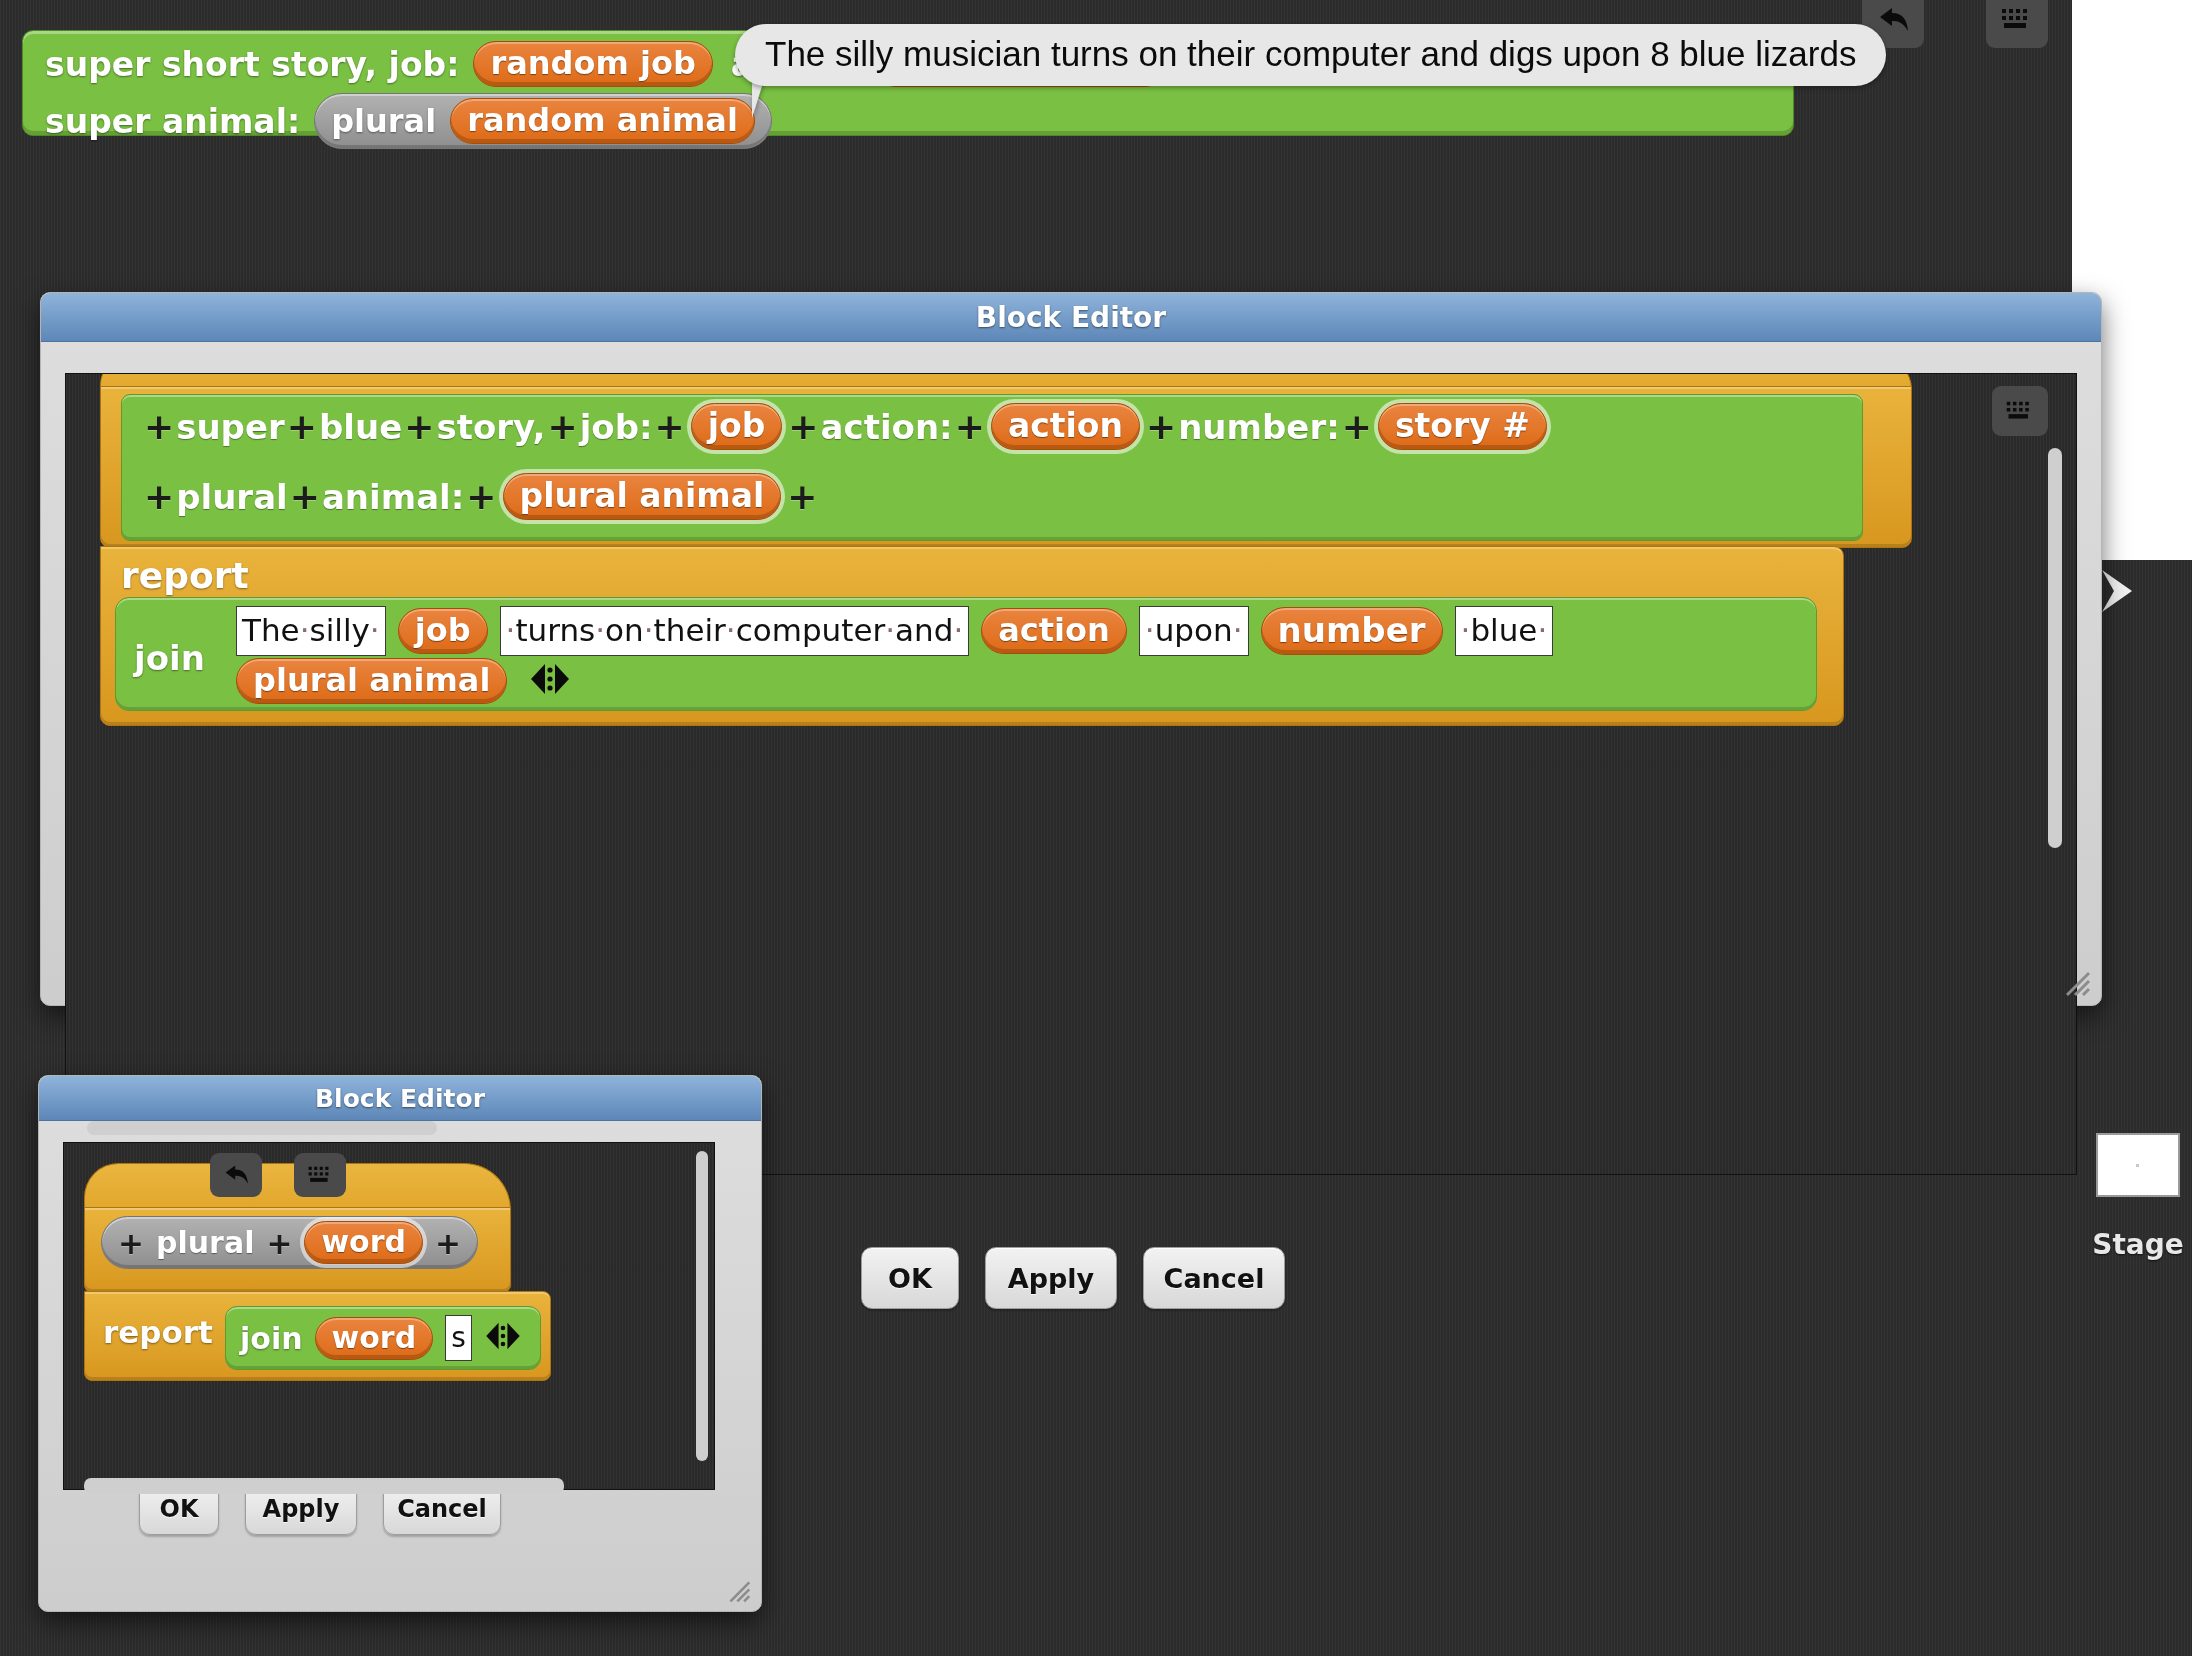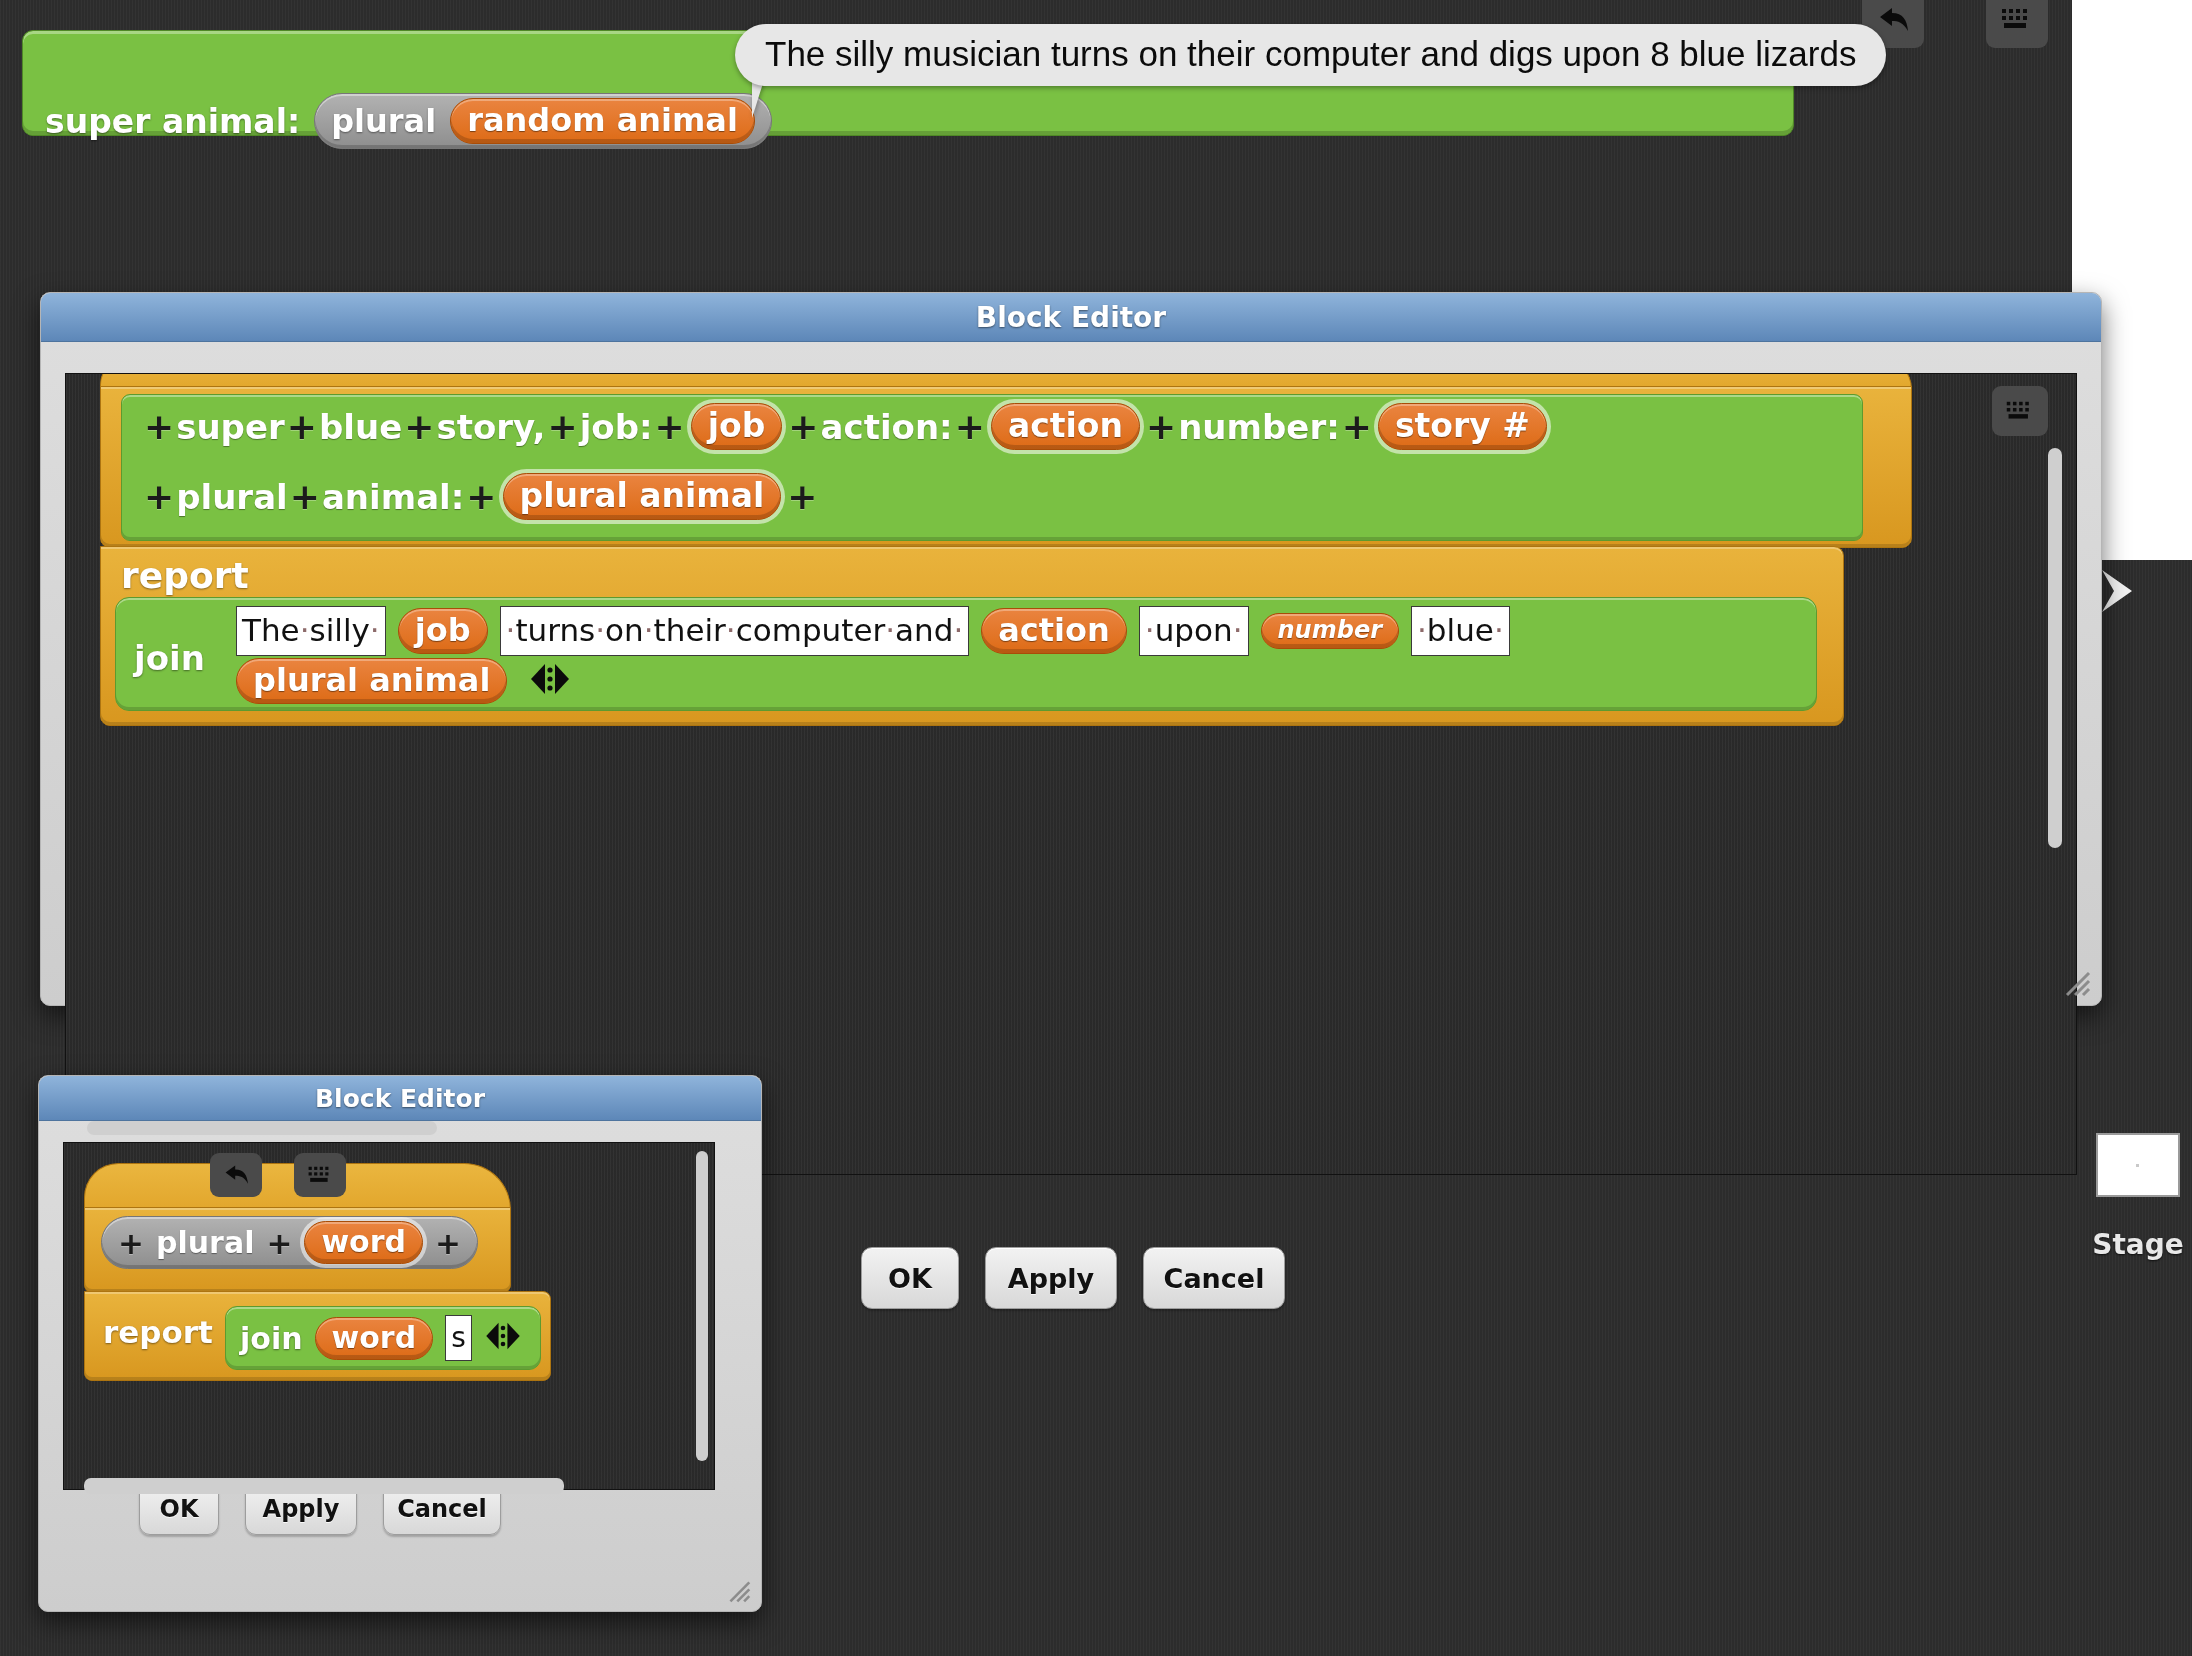--- a/index.html
+++ b/index.html
@@ -284,20 +284,28 @@
       <rect x="2" y="9" width="4" height="4"></rect>
         <rect x="9" y="9" width="4" height="4"></rect>
       <rect x="16" y="9" width="4" height="4"></rect>
         <rect x="23" y="9" width="4" height="4"></rect>
       <rect x="4" y="16" width="22" height="5"></rect>
     </g>
   </svg>
 </div>
 
 <div id="top-script">
+  <div class="row" style="left:22px; top:10px;">
+    <span class="txt">super short story, job:</span>
+    <span class="oval" style="font-size:32px; margin-left:14px;">random job</span>
+    <span class="txt" style="margin-left:18px;">action:</span>
+    <span class="oval" style="font-size:32px; margin-left:14px;">random action</span>
+    <span class="txt" style="margin-left:18px;">number:</span>
+    <span class="slot" style="font-size:30px; margin-left:14px; border-radius:999px; padding:2px 16px 4px 16px;">3</span>
+  </div>
   <div class="row" style="left:22px; top:62px;">
     <span class="txt">super animal:</span>
     <span class="greyring" style="margin-left:14px; padding:4px 16px;">
       <span class="txt" style="font-size:32px; color:#ffffff;">plural</span>
       <span class="oval" style="font-size:32px;">random animal</span>
     </span>
   </div>
 </div>
 
 <div id="balloon-tail"></div>
@@ -370,21 +378,21 @@
       <div class="cmd-green" style="position:absolute; left:14px; top:50px; width:1700px; height:112px; border-radius:14px;">
 
         <span style="position:absolute; left:18px; top:40px; font-size:34px; font-weight:bold; color:#fff; text-shadow:0 1px 2px rgba(0,0,0,0.45);">join</span>
 
         <div style="position:absolute; left:120px; top:8px; display:flex; align-items:center; gap:12px;">
           <span class="slot" style="font-size:31px; height:44px;">The<span class="dot">·</span>silly<span class="dot">·</span></span>
           <span class="oval" style="font-size:32px;">job</span>
           <span class="slot" style="font-size:31px; height:44px;"><span class="dot">·</span>turns<span class="dot">·</span>on<span class="dot">·</span>their<span class="dot">·</span>computer<span class="dot">·</span>and<span class="dot">·</span></span>
           <span class="oval" style="font-size:32px;">action</span>
           <span class="slot" style="font-size:31px; height:44px;"><span class="dot">·</span>upon<span class="dot">·</span></span>
-          <span class="oval" style="font-size:24px;font-style:italic;">number</span>
+          <span class="oval" style="font-size:34px;">number</span>
           <span class="slot" style="font-size:31px; height:44px;"><span class="dot">·</span>blue<span class="dot">·</span></span>
         </div>
 
         <div style="position:absolute; left:120px; top:60px; display:flex; align-items:center; gap:22px;">
           <span class="oval" style="font-size:32px;">plural animal</span>
           <span class="arrows">
             <svg width="42" height="34" viewBox="0 0 42 34">
               <path d="M16 2 L16 32 L2 17 Z" fill="#0b0b0b"></path>
               <path d="M26 2 L26 32 L40 17 Z" fill="#0b0b0b"></path>
               <circle cx="21" cy="8" r="2.6" fill="#0b0b0b"></circle>

